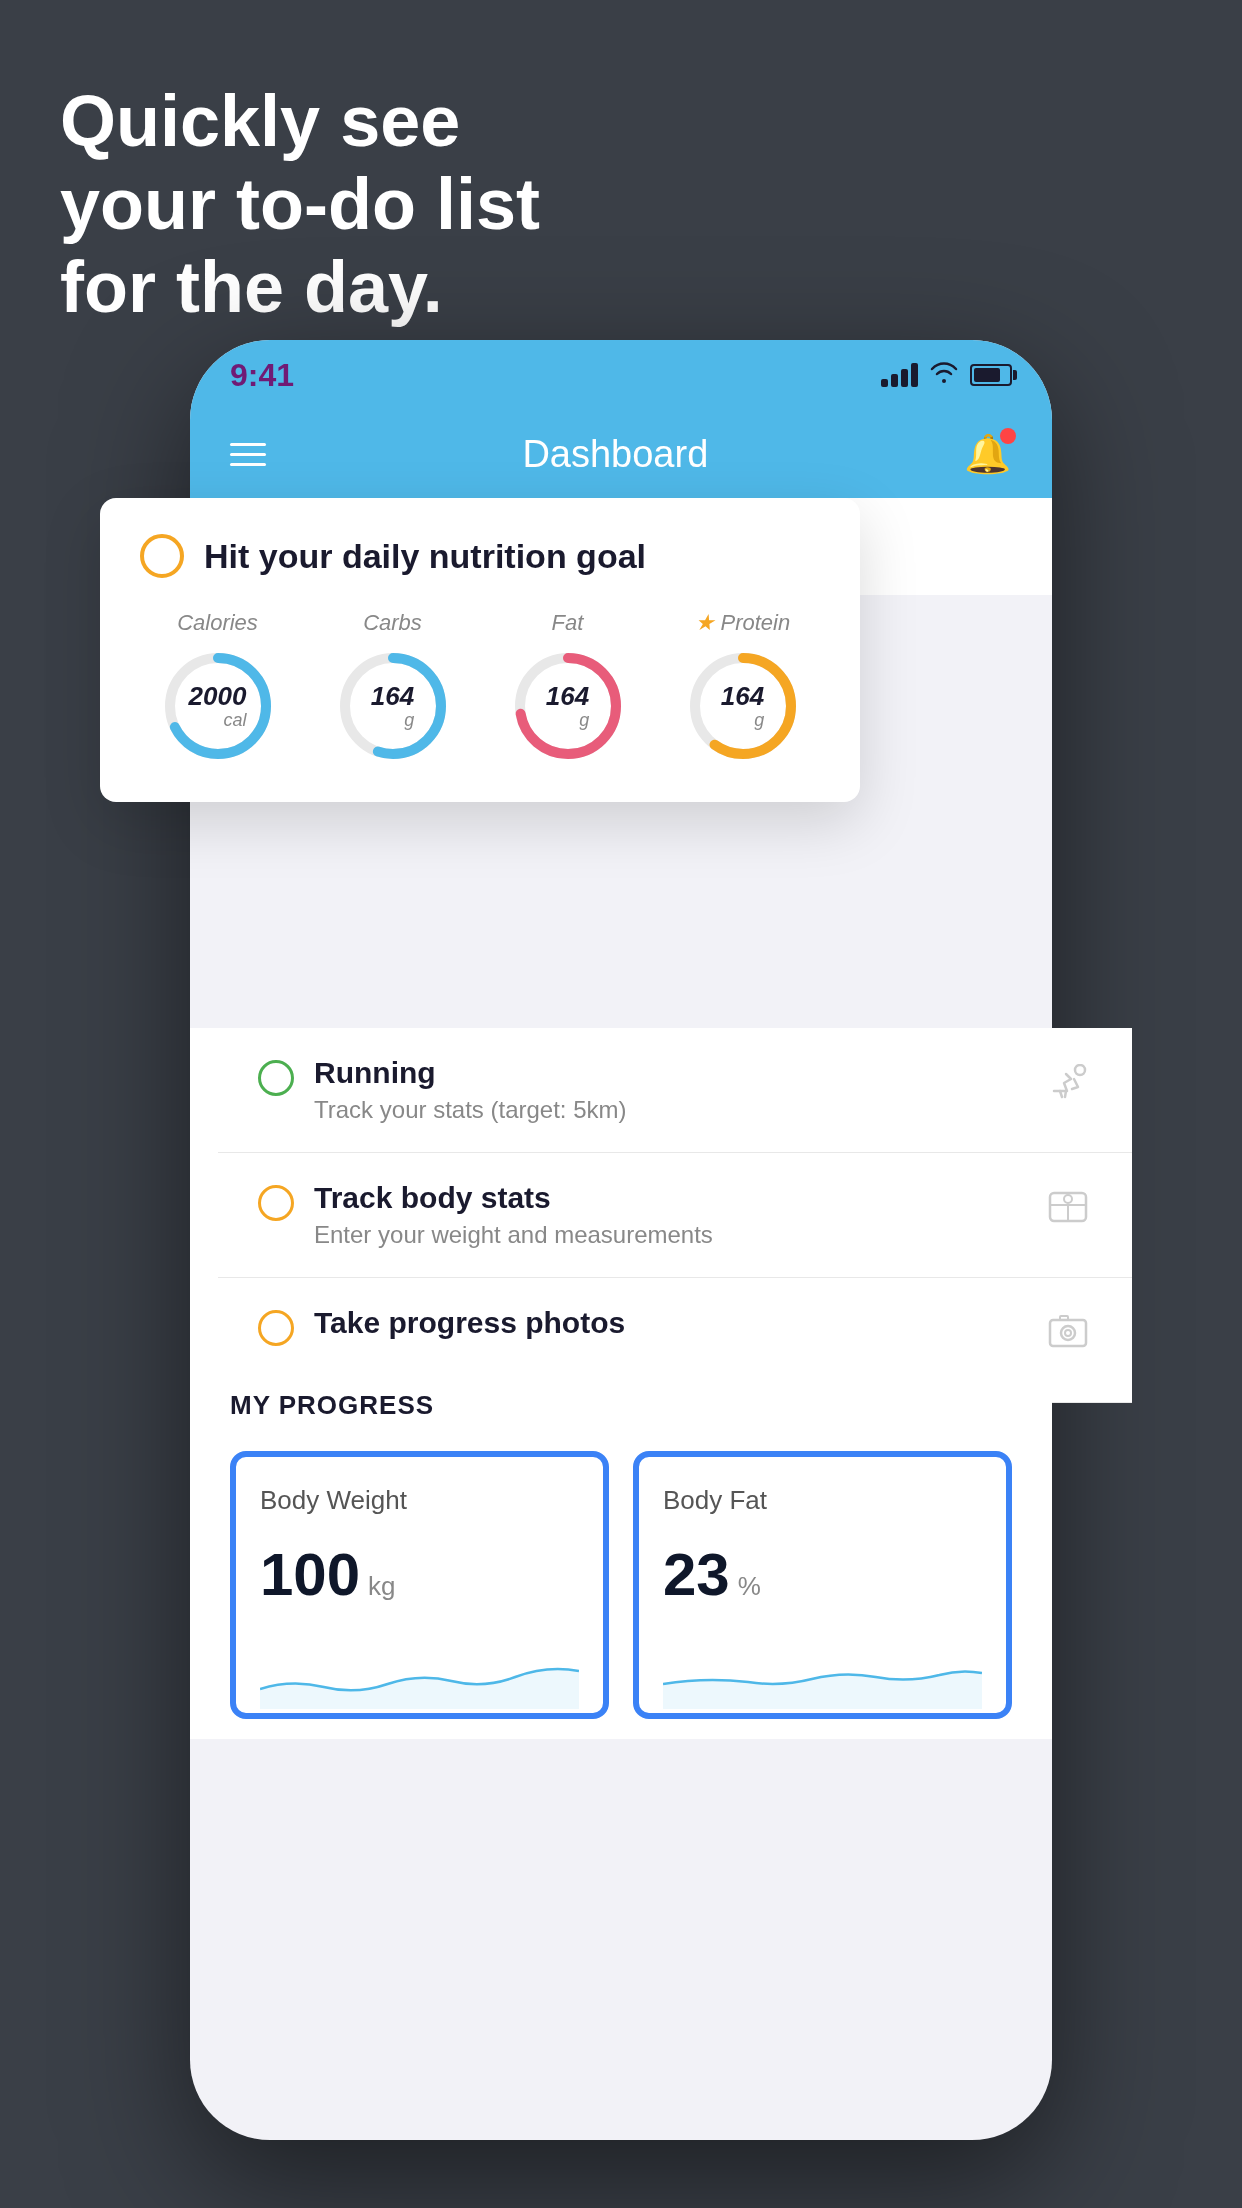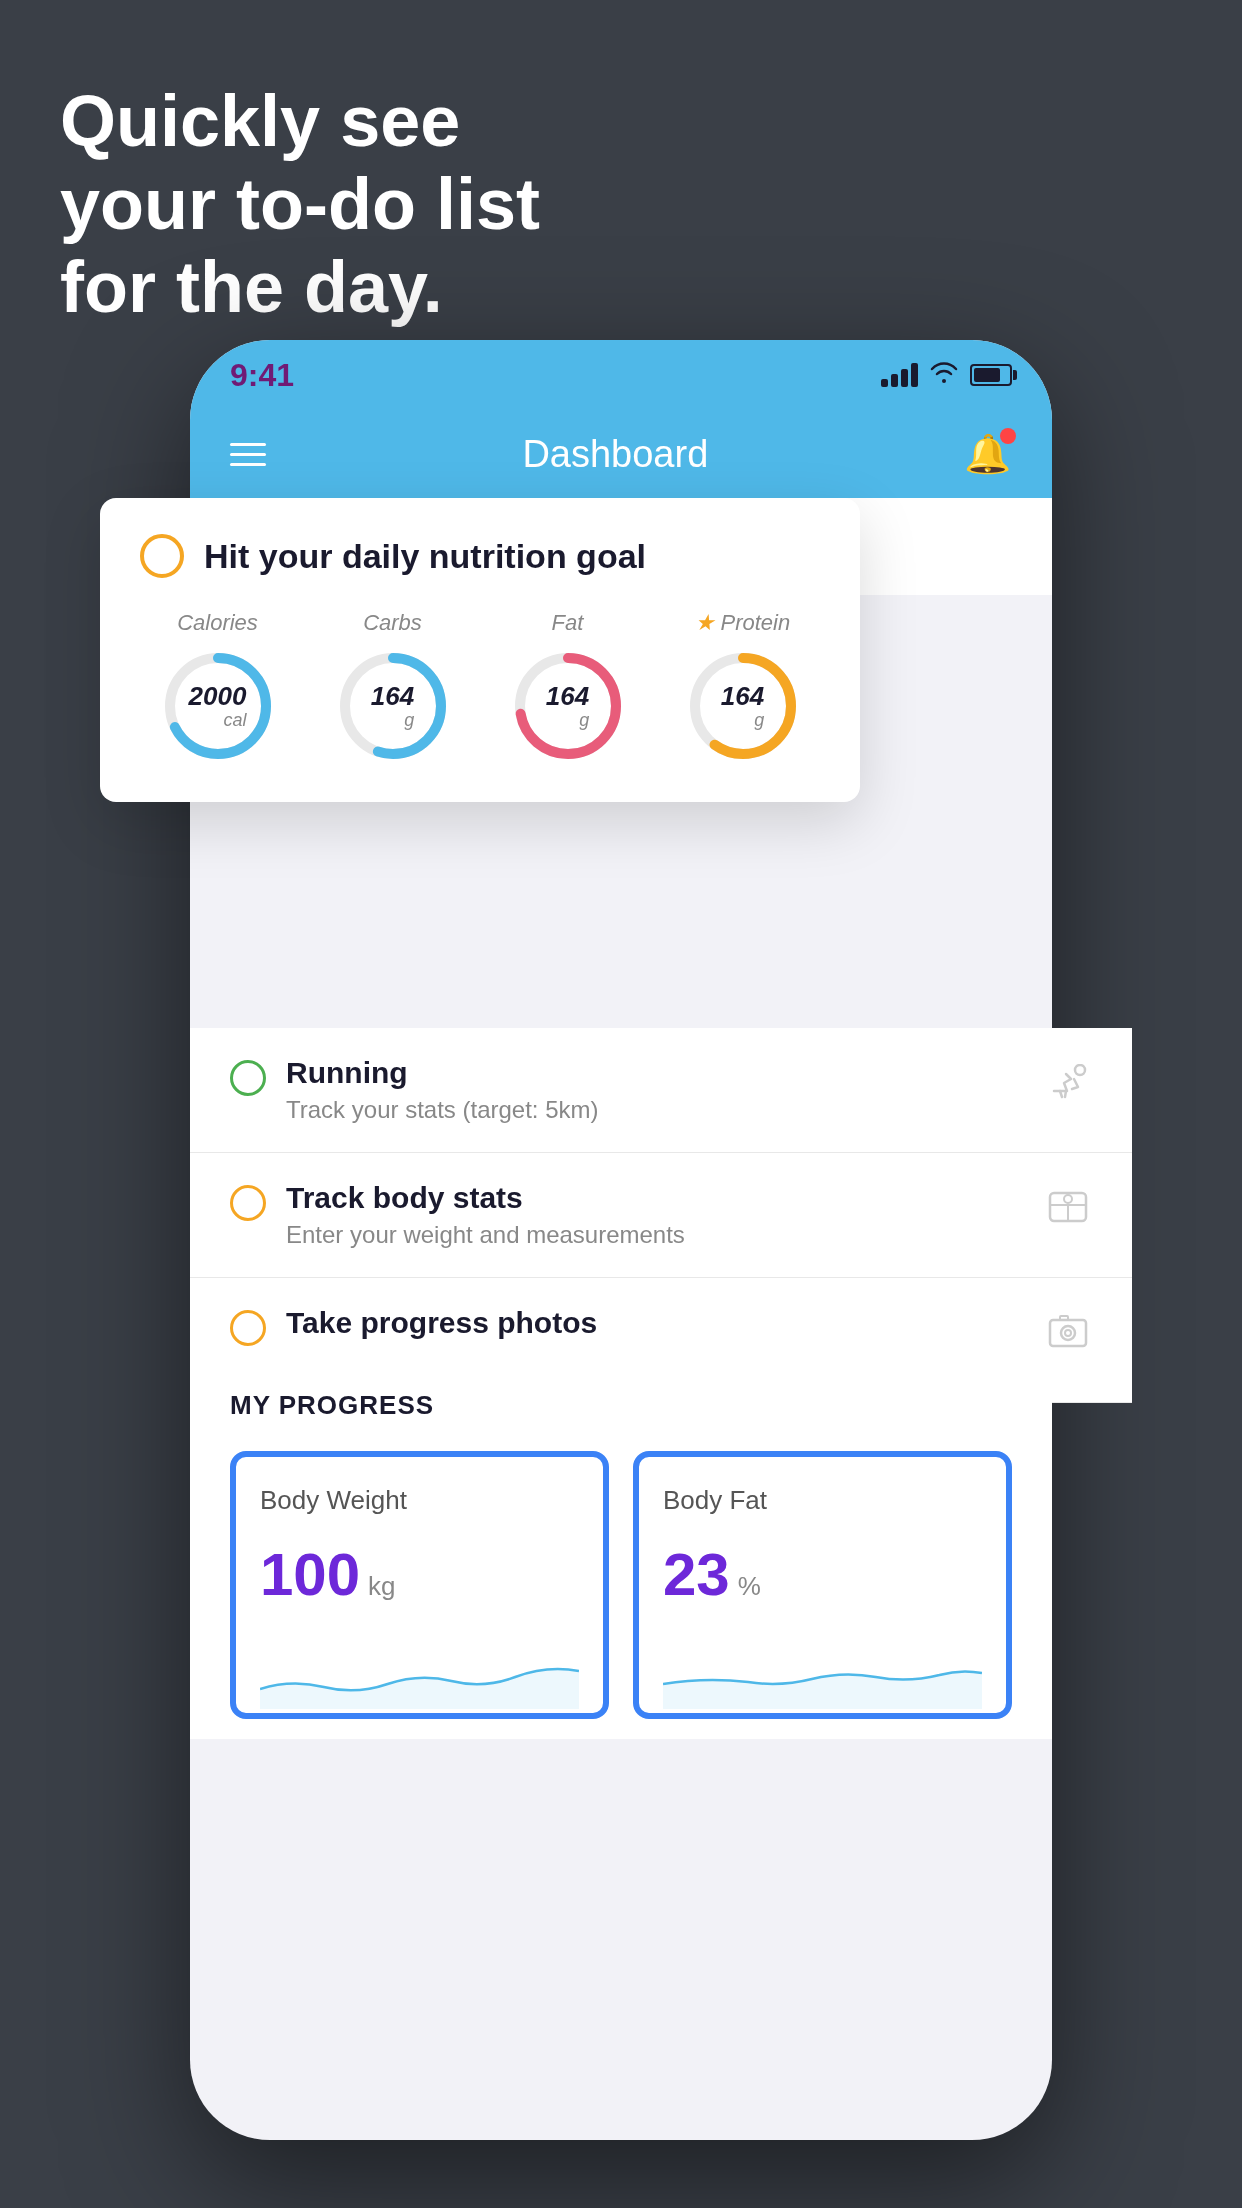--- a/index.html
+++ b/index.html
@@ -351,21 +351,21 @@
     .progress-card-value {
       display: flex;
       align-items: baseline;
       gap: 8px;
       margin-bottom: 30px;
     }
 
     .progress-number {
       font-size: 60px;
       font-weight: 700;
-      color: #6d28d9;
+      color: #0f172a;
     }
 
     .progress-unit {
       font-size: 26px;
       color: #888;
     }
 
     
     .wave-chart {
       width: 100%;
@@ -494,21 +494,21 @@
         <div class="donut-center">
           <div class="donut-value">164</div>
           <div class="donut-unit">g</div>
         </div>
       </div>
     </div>
 
   </div>
 </div>
 
-<div style="position:absolute; top:1028px; left:190px; width:942px; background:white; z-index:3;">
+<div style="position:absolute; top:1028px; left:190px; width:942px; background:white; z-index:3;padding-left:28px;">
 
   <div class="task-item">
     <div class="task-circle green"></div>
     <div class="task-text-block">
       <div class="task-title">Running</div>
       <div class="task-subtitle">Track your stats (target: 5km)</div>
     </div>
     <div class="task-icon-right">
       <svg width="44" height="36" viewBox="0 0 44 36" fill="none">
         <ellipse cx="34" cy="6" rx="5" ry="5" stroke="#ccc" stroke-width="2.5" fill="none"></ellipse>

